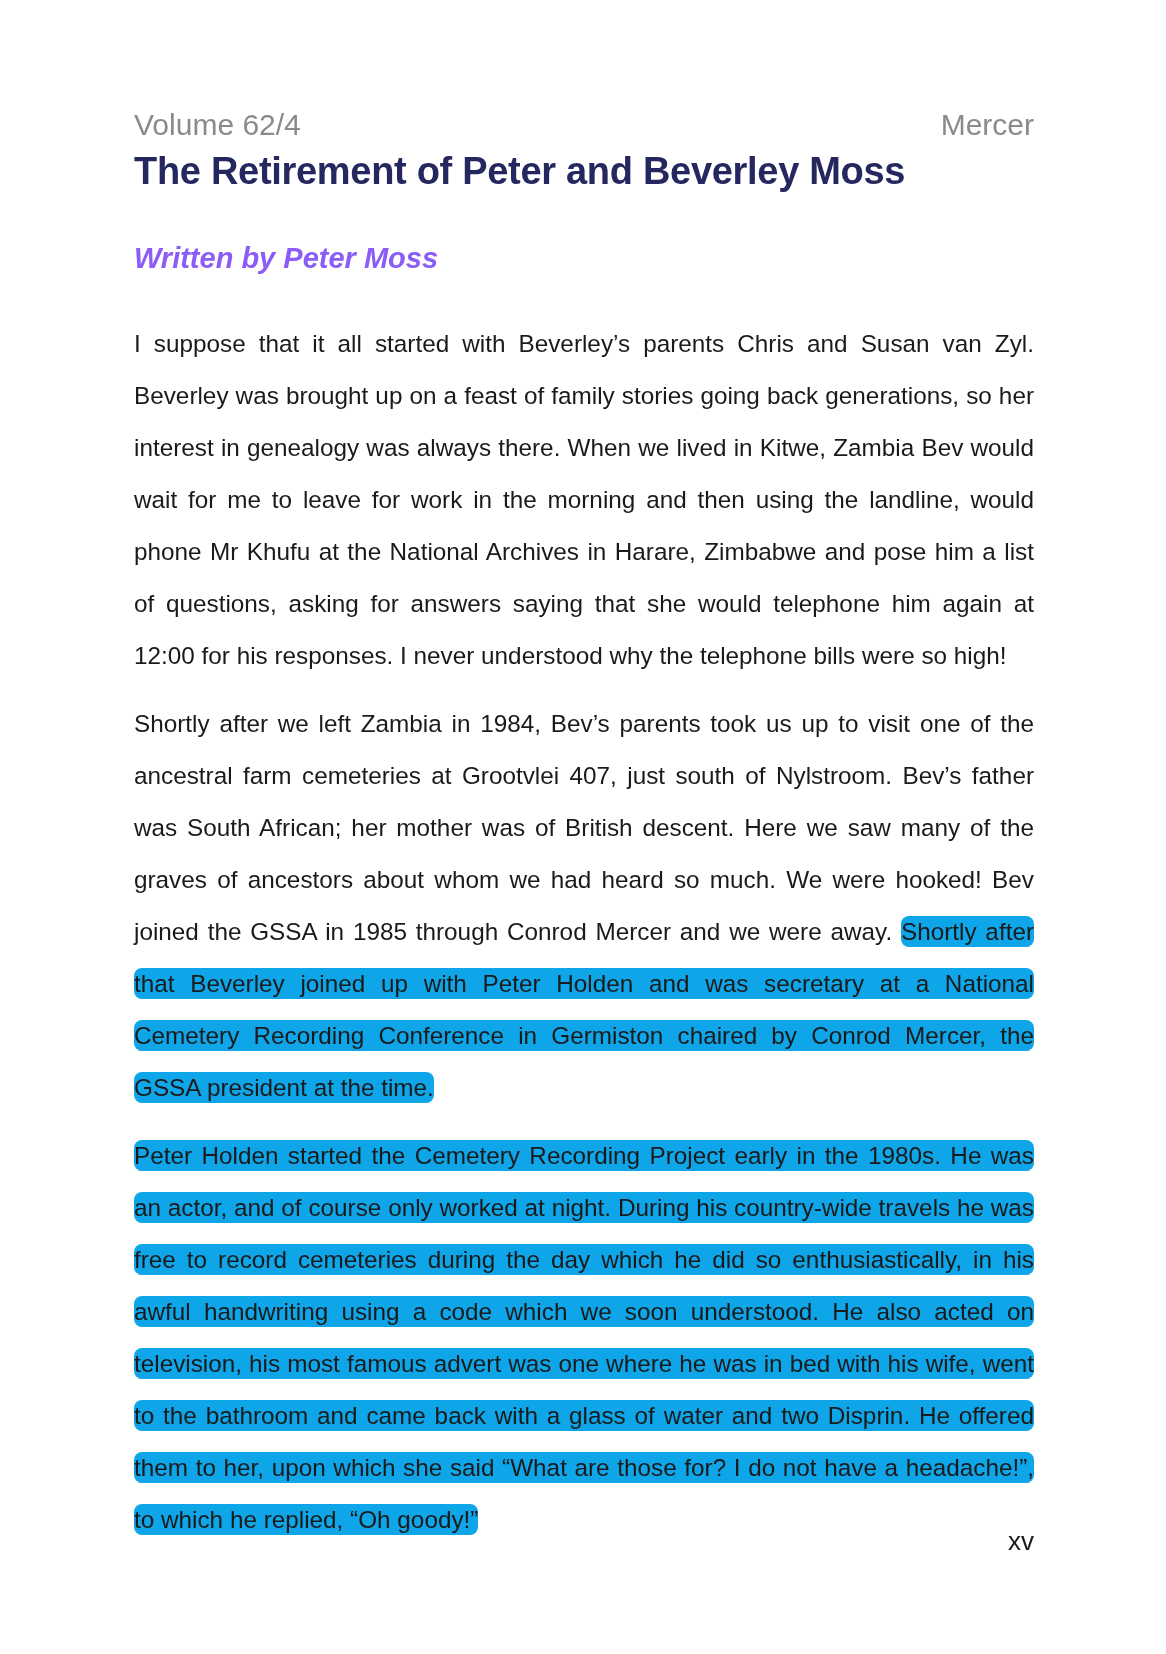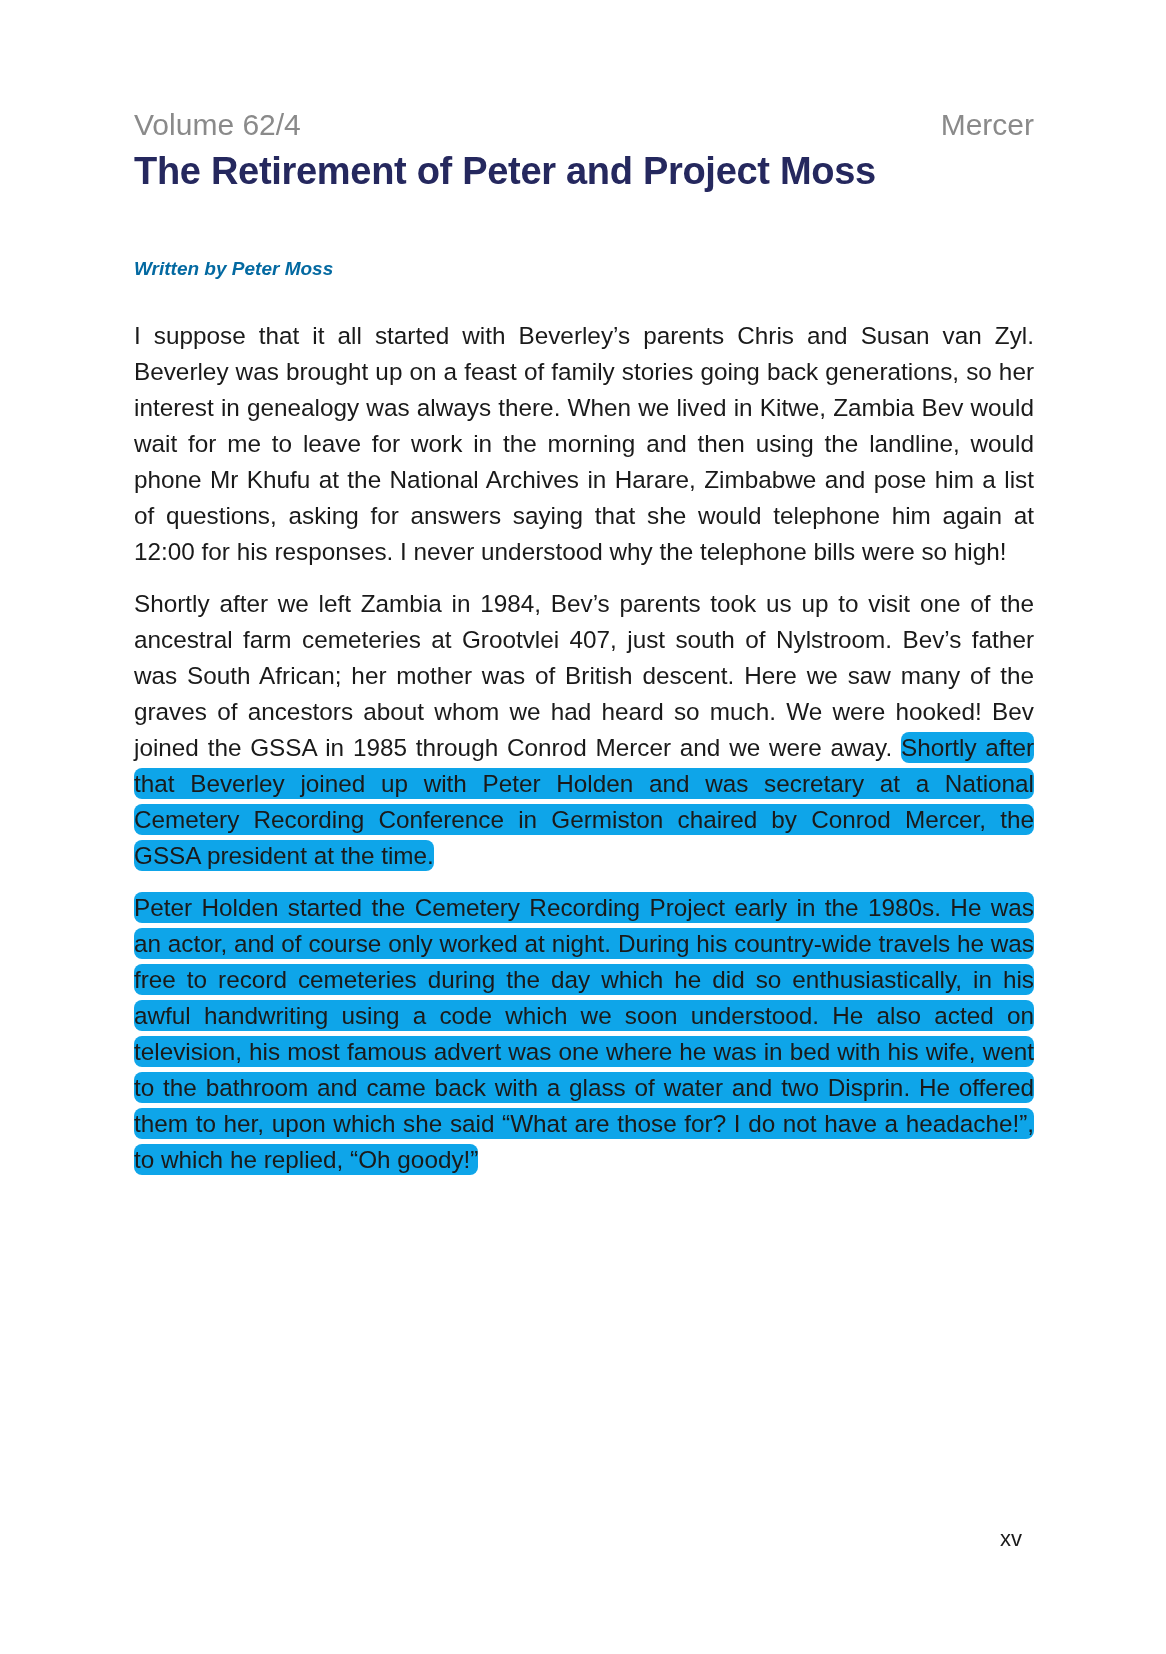--- a/index.html
+++ b/index.html
@@ -3,40 +3,40 @@
 <meta charset="utf-8">
 <style>
   html, body { margin: 0; padding: 0; background: #ffffff; }
   body { width: 1166px; height: 1654px; position: relative; overflow: hidden;
          font-family: "Liberation Sans", "DejaVu Sans", sans-serif; color: #1a1a1a; }
   .page { position: absolute; left: 134px; top: 0; width: 900px; }
   .running-head { position: absolute; top: 108px; left: 0; width: 900px; display: flex;
                   justify-content: space-between; font-size: 30px; color: #8a8a8a; }
   .title { position: absolute; top: 150px; left: 0; width: 900px; margin: 0;
            font-size: 38px; font-weight: bold; color: #25285e; letter-spacing: -0.3px; }
-  .byline { position: absolute; top: 258px; left: 0; font-size: 19px; font-weight: bold;
-            font-style: italic; color: #0369a1; }
+  .byline { position: absolute; top: 242px; left: 0; font-size: 29px; font-weight: bold;
+            font-style: italic; color: #8b5cf6; }
   .body-text { position: absolute; top: 318px; left: 0; width: 900px; font-size: 24.3px;
-               line-height: 36px; text-align: justify; }
+               line-height: 52px; text-align: justify; }
   .body-text p { margin: 0 0 16px 0; }
   .hl { background: #0ea5e9; border-radius: 8px; box-decoration-break: clone;
         -webkit-box-decoration-break: clone; padding: 2px 0; }
   .p3 { margin-top: 32px !important; }
-  .page-number { position: absolute; top: 1526px; right: 12px; font-size: 22px; color: #1a1a1a; }
+  .page-number { position: absolute; top: 1526px; right: 0; font-size: 26px; color: #1a1a1a; }
 </style>
 </head>
 <body>
 
 <div class="page">
   <div class="running-head">
     <span>Volume 62/4</span>
     <span>Mercer</span>
   </div>
 
-  <h1 class="title">The Retirement of Peter and Project Moss</h1>
+  <h1 class="title">The Retirement of Peter and Beverley Moss</h1>
 
   <div class="byline">Written by Peter Moss</div>
 
   <div class="body-text">
     <p>
       <span>I suppose that it all started with Beverley’s parents Chris and Susan van Zyl. Beverley was brought up on a feast of family stories going back generations, so her interest in genealogy was always there. When we lived in Kitwe, Zambia Bev would wait for me to leave for work in the morning and then using the landline, would phone Mr Khufu at the National Archives in Harare, Zimbabwe and pose him a list of questions, asking for answers saying that she would telephone him again at 12:00 for his responses. I never understood why the telephone bills were so high!</span>
     </p>
     <p>
       <span>Shortly after we left Zambia in 1984, Bev’s parents took us up to visit one of the ancestral farm cemeteries at Grootvlei 407, just south of Nylstroom. Bev’s father was South African; her mother was of British descent. Here we saw many of the graves of ancestors about whom we had heard so much. We were hooked! Bev joined the GSSA in 1985 through Conrod Mercer and we were away. </span><span class="hl">Shortly after that Beverley joined up with Peter Holden and was secretary at a National Cemetery Recording Conference in Germiston chaired by Conrod Mercer, the GSSA president at the time.</span>
     </p>

